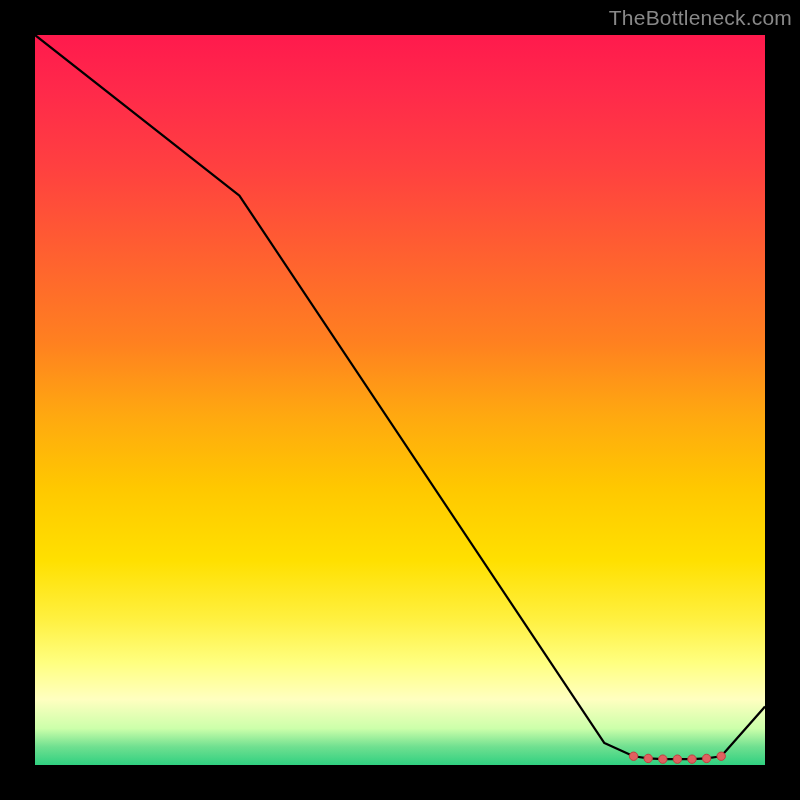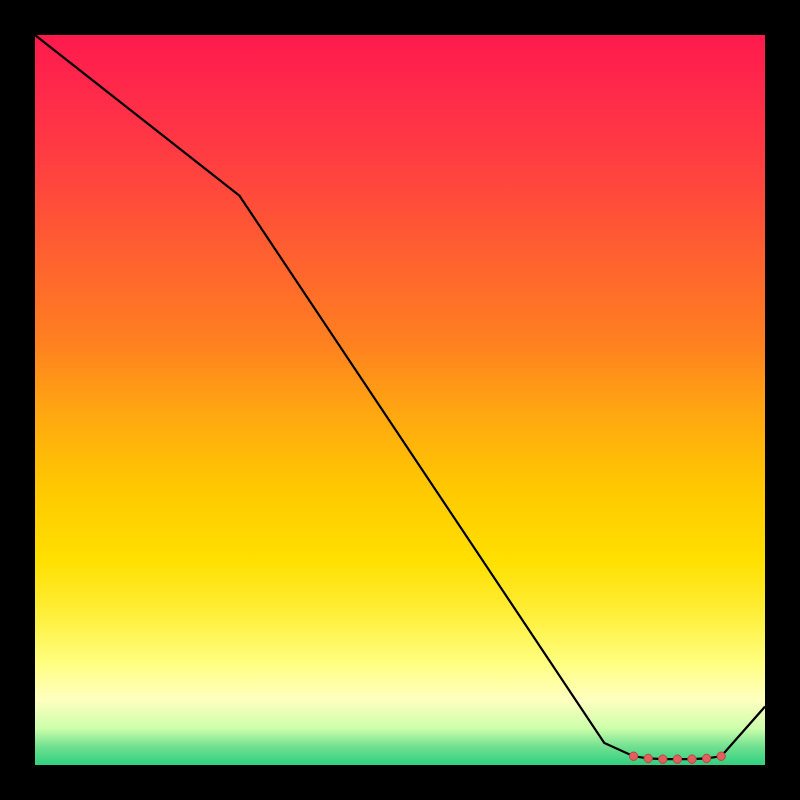--- a/index.html
+++ b/index.html
@@ -59,13 +59,14 @@
         <path d="M0.00 0.00 L204.40 160.60 L569.40 708.10 L598.60 721.24 L613.20 723.43 L627.80 724.16 L642.40 724.16 L657.00 724.16 L671.60 723.43 L686.20 721.24 L730.00 671.60" fill="none" stroke="#000000" stroke-width="2.2" stroke-linejoin="round"></path>
         <circle cx="598.60" cy="721.24" r="4.2" fill="#e06060" stroke="#c04040" stroke-width="1"></circle>
         <circle cx="613.20" cy="723.43" r="4.2" fill="#e06060" stroke="#c04040" stroke-width="1"></circle>
         <circle cx="627.80" cy="724.16" r="4.2" fill="#e06060" stroke="#c04040" stroke-width="1"></circle>
         <circle cx="642.40" cy="724.16" r="4.2" fill="#e06060" stroke="#c04040" stroke-width="1"></circle>
         <circle cx="657.00" cy="724.16" r="4.2" fill="#e06060" stroke="#c04040" stroke-width="1"></circle>
         <circle cx="671.60" cy="723.43" r="4.2" fill="#e06060" stroke="#c04040" stroke-width="1"></circle>
         <circle cx="686.20" cy="721.24" r="4.2" fill="#e06060" stroke="#c04040" stroke-width="1"></circle>
       </svg>
   </div>
+  <div class="watermark">TheBottleneck.com</div>
 </div>
 
 </body></html>

